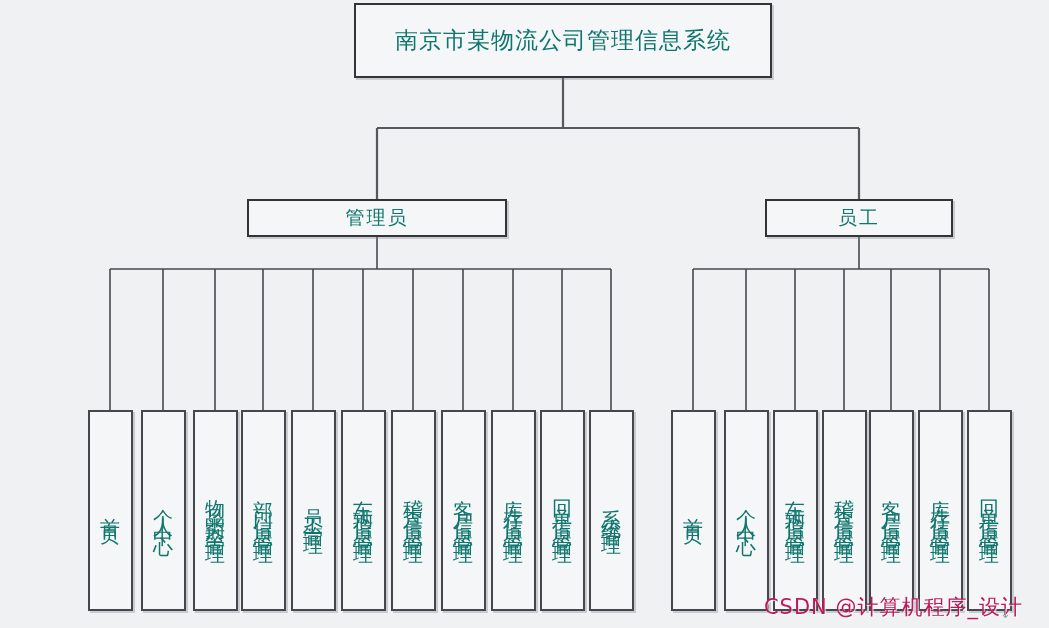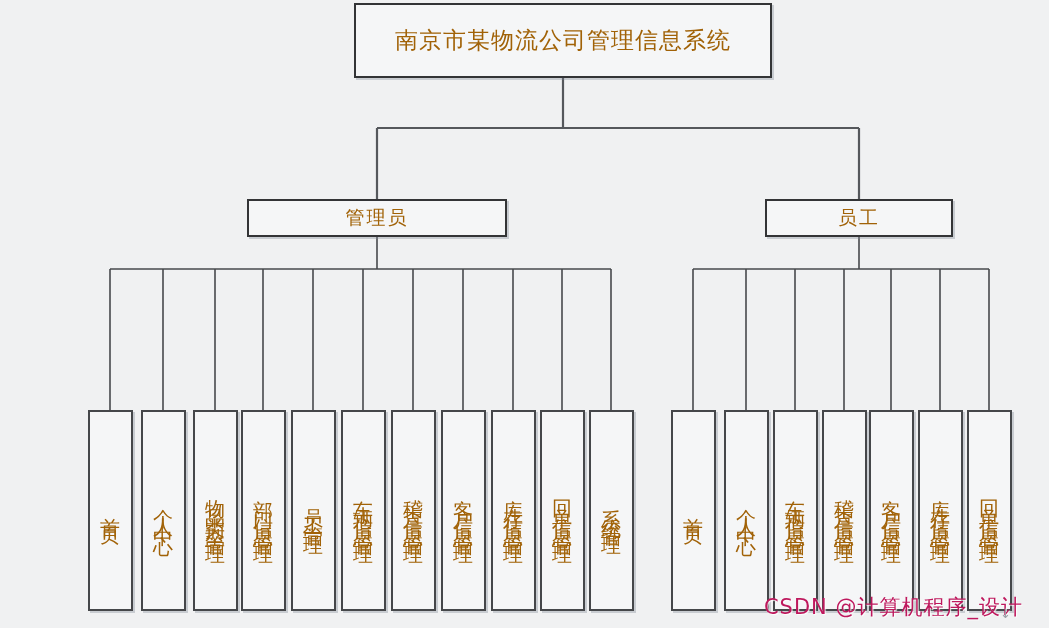--- a/index.html
+++ b/index.html
@@ -23,21 +23,21 @@
   }
   .box {
     position: absolute;
     box-sizing: border-box;
     background: #f5f6f7;
     border: 2px solid #333436;
     box-shadow: 2px 2px 0 rgba(125,135,148,0.35);
     display: flex;
     align-items: center;
     justify-content: center;
-    color: #a16207;
+    color: #0f766e;
   }
   .title-box {
     left: 354px; top: 3px;
     width: 418px; height: 75px;
     font-size: 23px;
     letter-spacing: 1px;
   }
   .branch-box {
     top: 199px;
     height: 38px;

